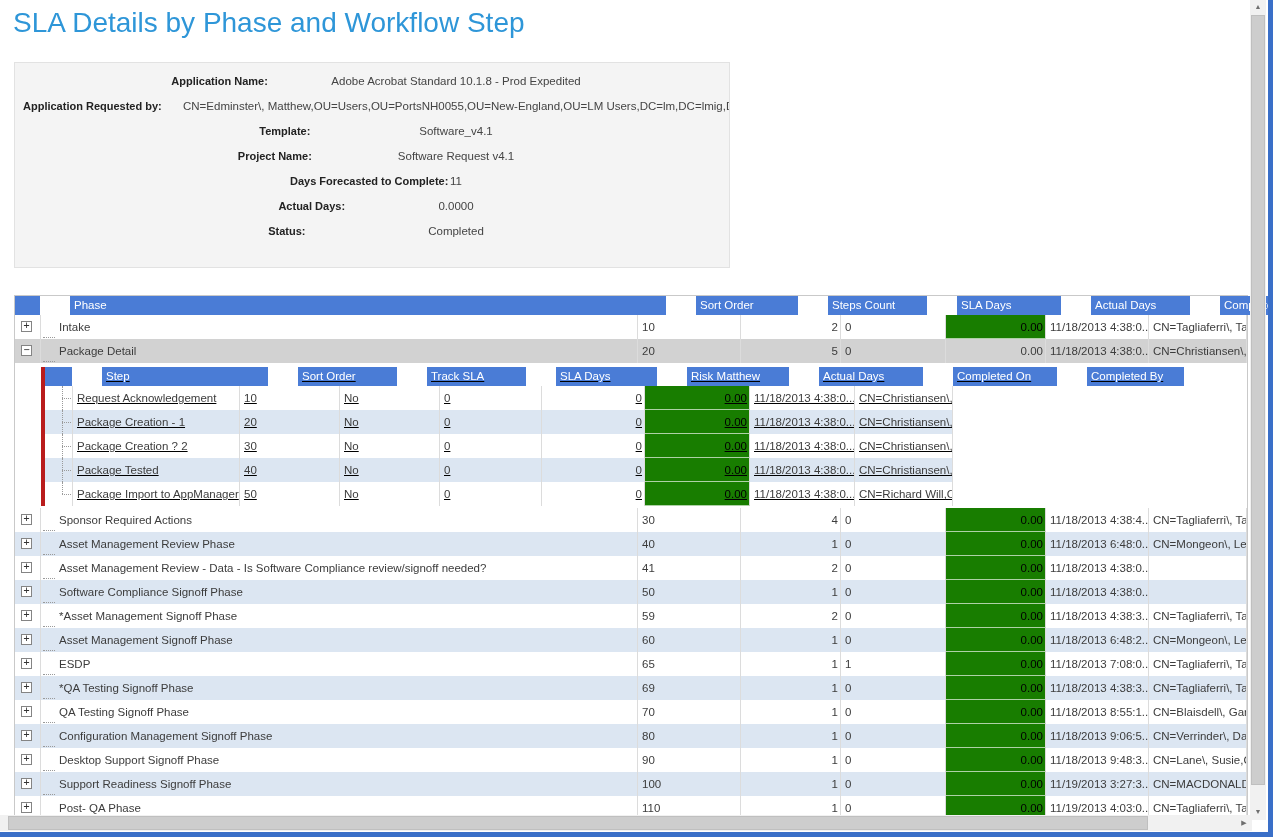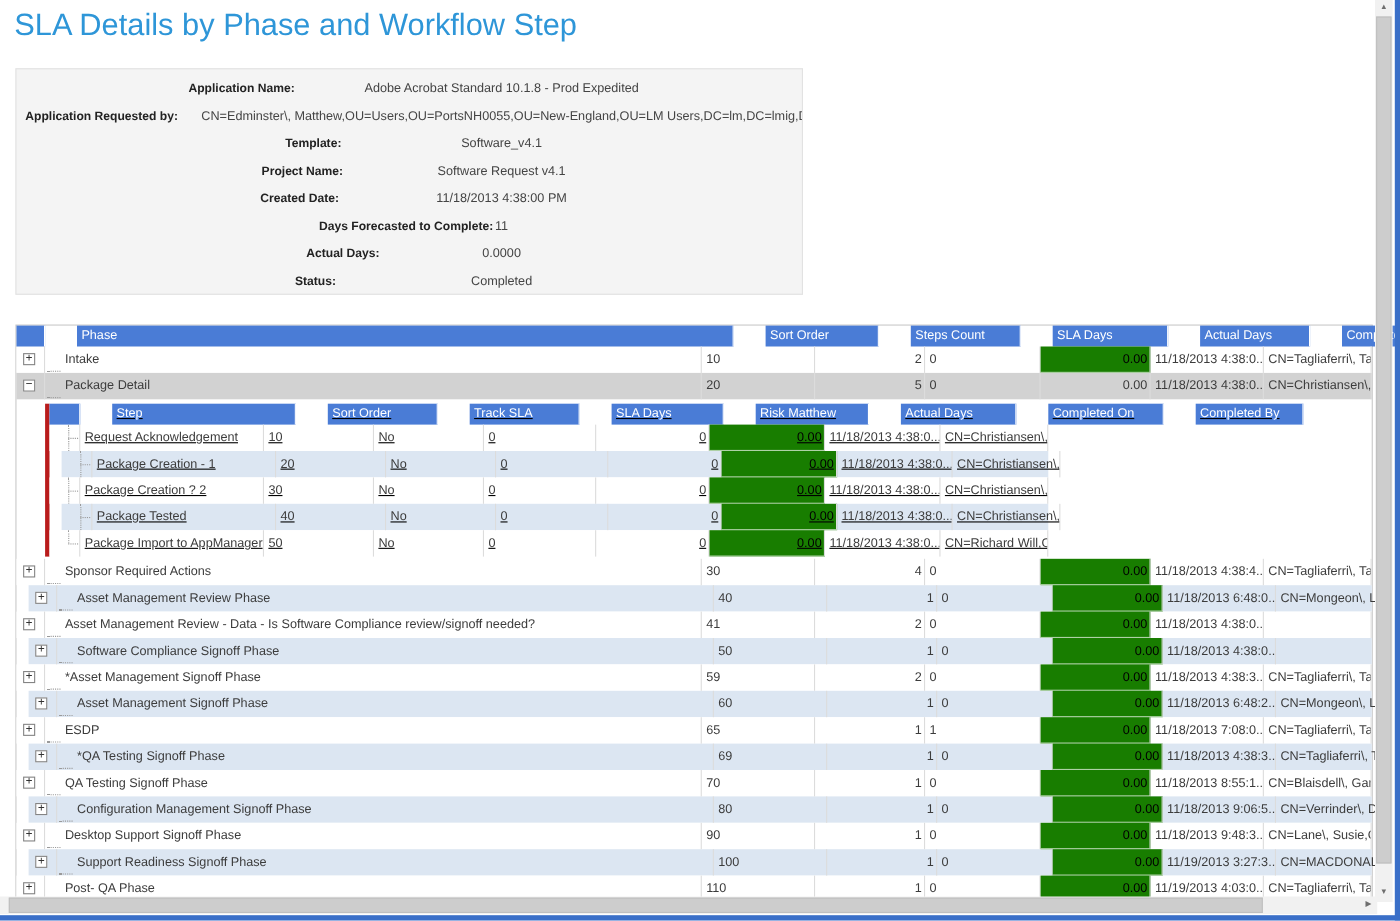--- a/index.html
+++ b/index.html
@@ -20,21 +20,21 @@
   
   .grid{position:absolute;left:14px;top:295px;width:1232px;font-size:11.5px;
         border:1px solid #c9c9c9;background:#fff;}
   .hrow{display:flex;height:19px;line-height:19px;gap:29px;}
   .hcell{background:var(--header-blue);color:#fff;padding-left:4px;border-right:1px solid #fff;
          box-sizing:border-box;overflow:hidden;white-space:nowrap;flex-shrink:0;}
   .row{display:flex;height:24px;line-height:24px;}
   .cell{box-sizing:border-box;border-right:1px solid #dcdcdc;overflow:hidden;
         white-space:nowrap;color:#3c3c3c;flex-shrink:0;}
   .bg-w{background:#fff;}
-  .bg-a{background:var(--row-alt);margin-left:11px;}
+  .bg-a{background:var(--row-alt);}
   .bg-s{background:var(--row-sel);}
   .pl{padding-left:4px;}
   .pr{text-align:right;padding-right:2px;}
   .green{background:var(--green);color:#000;border-bottom:1px solid rgba(255,255,255,0.65);}
 
   
   .c-gut{width:26px;}  .c-phase{width:597px;} .c-sort{width:103px;} .c-steps{width:100px;}
   .c-sla{width:105px;} .c-actual{width:100px;} .c-con{width:103px;} .c-cby{width:98px;}
 
   
@@ -84,24 +84,20 @@
       </div>
       <div class="info-row">
         <span class="info-label">Template:</span>
         <span class="info-value">Software_v4.1</span>
       </div>
       <div class="info-row">
         <span class="info-label">Project Name:</span>
         <span class="info-value">Software Request v4.1</span>
       </div>
       <div class="info-row">
-        <span class="info-label">Created Date:</span>
-        <span class="info-value">11/18/2013 4:38:00 PM</span>
-      </div>
-      <div class="info-row">
         <span class="info-label">Days Forecasted to Complete:</span>
         <span class="info-value">11</span>
       </div>
       <div class="info-row">
         <span class="info-label">Actual Days:</span>
         <span class="info-value">0.0000</span>
       </div>
       <div class="info-row">
         <span class="info-label">Status:</span>
         <span class="info-value">Completed</span>

